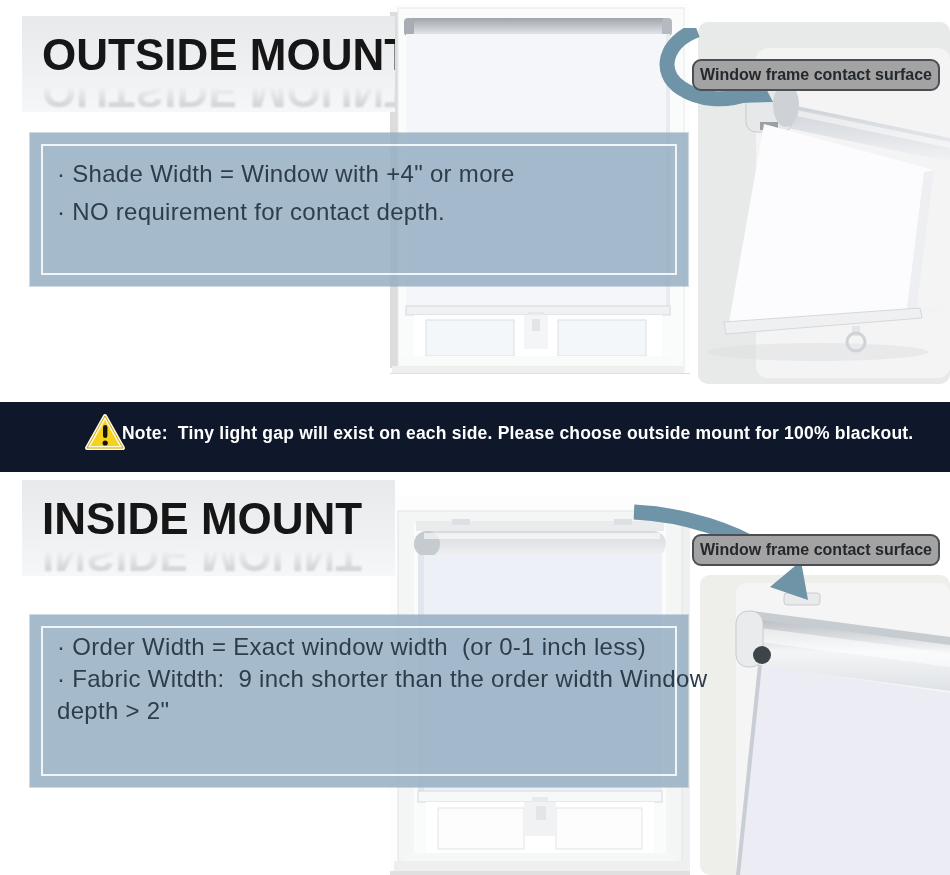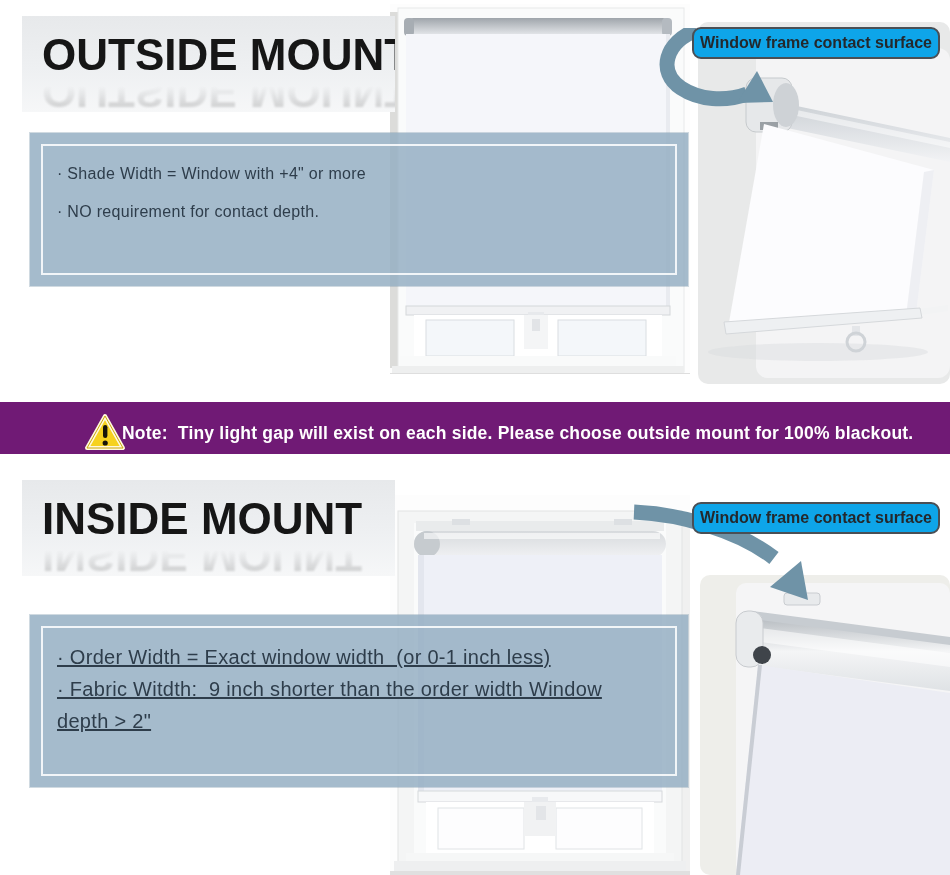--- a/index.html
+++ b/index.html
@@ -35,40 +35,41 @@
     background:rgba(148,174,194,0.84);
     box-shadow:0 0 0 1px rgba(120,148,170,.35);
   }
   .spec-panel.outside{top:133px;height:153px;}
   .spec-panel.inside{top:615px;height:172px;}
   .spec-inner-border{
     position:absolute;inset:11px;border:2px solid rgba(255,255,255,.85);
     pointer-events:none;
   }
   .spec-lines{position:relative;padding:22px 20px 0 27px;color:#2e3d4b;}
-  .spec-panel.outside .spec-lines{font-size:16px;line-height:38px;}
-  .spec-panel.inside .spec-lines{padding-top:26px;font-size:20px;line-height:32px;text-decoration:underline;}
+  .spec-panel.outside .spec-lines{font-size:24px;line-height:38px;}
+  .spec-panel.inside .spec-lines{padding-top:16px;font-size:24px;line-height:32px;}
   .spec-line{white-space:pre;letter-spacing:.3px;}
 
   
   .callout{
     position:absolute;left:692px;width:244px;height:28px;
-    background:#0ea5e9;border:2px solid #4a4f55;border-radius:9px;
+    background:#a3a3a3;border:2px solid #4a4f55;border-radius:9px;
     display:flex;align-items:center;justify-content:center;
     font-size:16px;font-weight:bold;color:#24282c;white-space:nowrap;
     z-index:6;
+    margin-top:32px;
   }
   .callout.outside{top:27px;}
   .callout.inside{top:502px;}
 
   .arrow-svg{position:absolute;z-index:5;}
 
   
   .note-banner{
-    position:absolute;left:0;top:402px;width:950px;height:52px;background:#701a75;
+    position:absolute;left:0;top:402px;width:950px;height:70px;background:#0f172a;
   }
   .note-icon{position:absolute;left:84px;top:11px;}
   .note-text{
     position:absolute;left:122px;top:0;height:62px;right:20px;
     display:flex;align-items:center;
     color:#ffffff;font-size:17.5px;font-weight:bold;letter-spacing:.2px;
     white-space:pre;
   }
 </style>
 </head>

